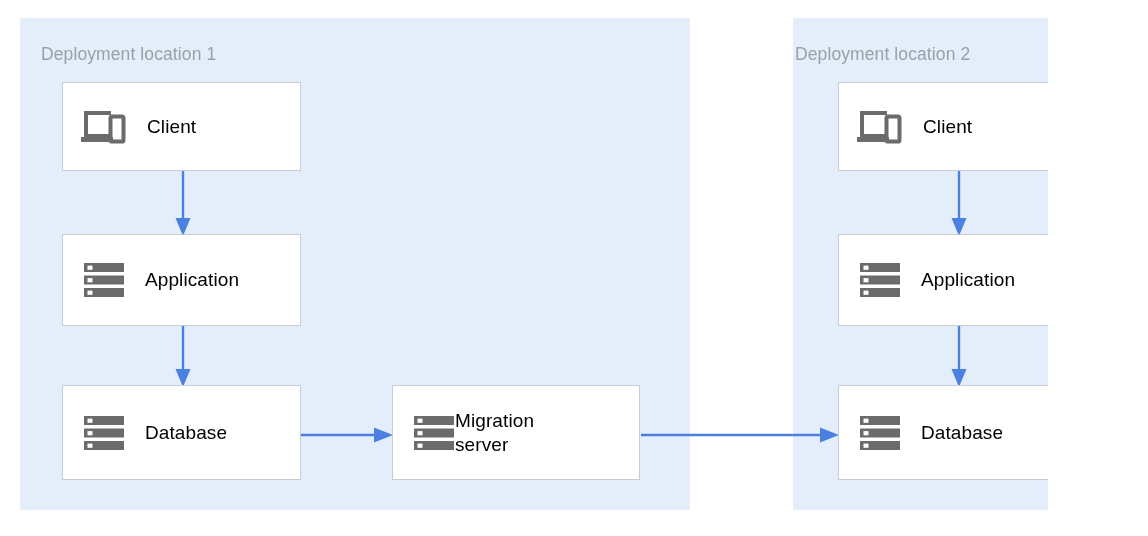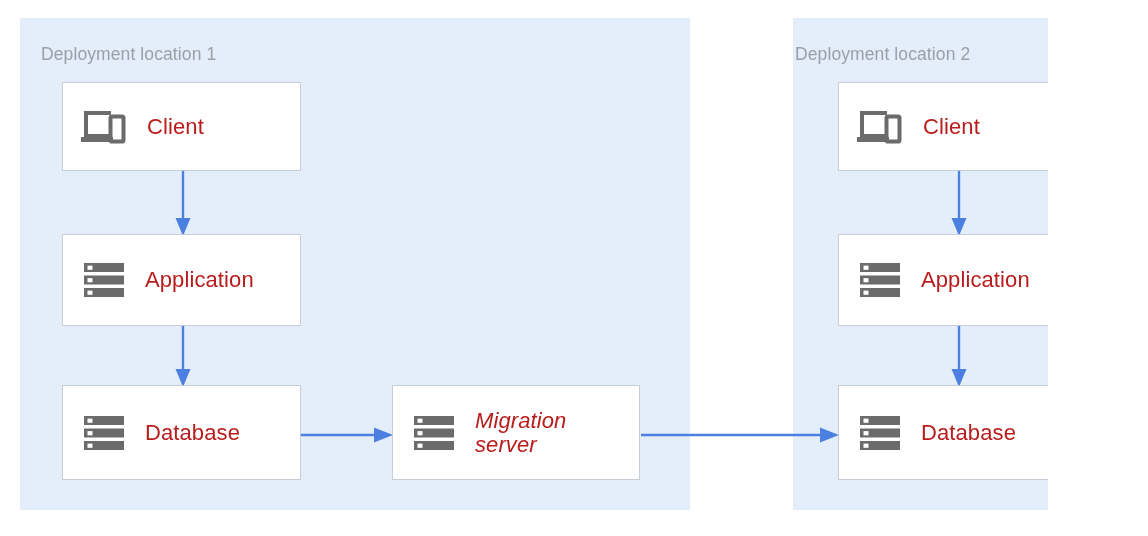--- a/index.html
+++ b/index.html
@@ -37,22 +37,22 @@
     display: flex;
     align-items: center;
   }
   .node-icon {
     flex: 0 0 auto;
     display: flex;
     align-items: center;
     justify-content: center;
   }
   .node-label {
-    color: #b91c1c;
-    font-size: 22px;
+    color: #000000;
+    font-size: 19px;
     line-height: 24px;
     letter-spacing: 0.1px;
     white-space: pre-line;
   }
   .conn {
     position: absolute;
     overflow: visible;
   }
   .conn svg { display: block; overflow: visible; }
 </style>
@@ -152,21 +152,21 @@
     <span class="node-icon">
       <svg width="42" height="42" viewBox="0 0 42 42" aria-hidden="true">
         <rect x="1" y="4" width="40" height="9" fill="#6b6b6b"></rect>
         <rect x="4.5" y="6.6" width="5" height="4.2" fill="#ffffff"></rect>
         <rect x="1" y="16.5" width="40" height="9" fill="#6b6b6b"></rect>
         <rect x="4.5" y="19.1" width="5" height="4.2" fill="#ffffff"></rect>
         <rect x="1" y="29" width="40" height="9" fill="#6b6b6b"></rect>
         <rect x="4.5" y="31.6" width="5" height="4.2" fill="#ffffff"></rect>
       </svg>
     </span>
-    <span class="node-label" style="margin-left:20px;font-style:italic;">Migration
+    <span class="node-label" style="">Migration
 server</span>
   </div>
 
   <div class="node" style="left:838px; top:82px; width:242px; height:89px; padding-left:17px;">
     <span class="node-icon">
       <svg width="46" height="40" viewBox="0 0 46 40" aria-hidden="true">
         <path d="M4 4 h27 v4 h-23 v19 h21 v4 h-25 z" fill="#6b6b6b"></path>
         <rect x="1" y="30" width="32" height="5" fill="#6b6b6b"></rect>
         <rect x="30.5" y="9.5" width="13" height="25" rx="1.6" fill="none" stroke="#6b6b6b" stroke-width="4"></rect>
       </svg>

